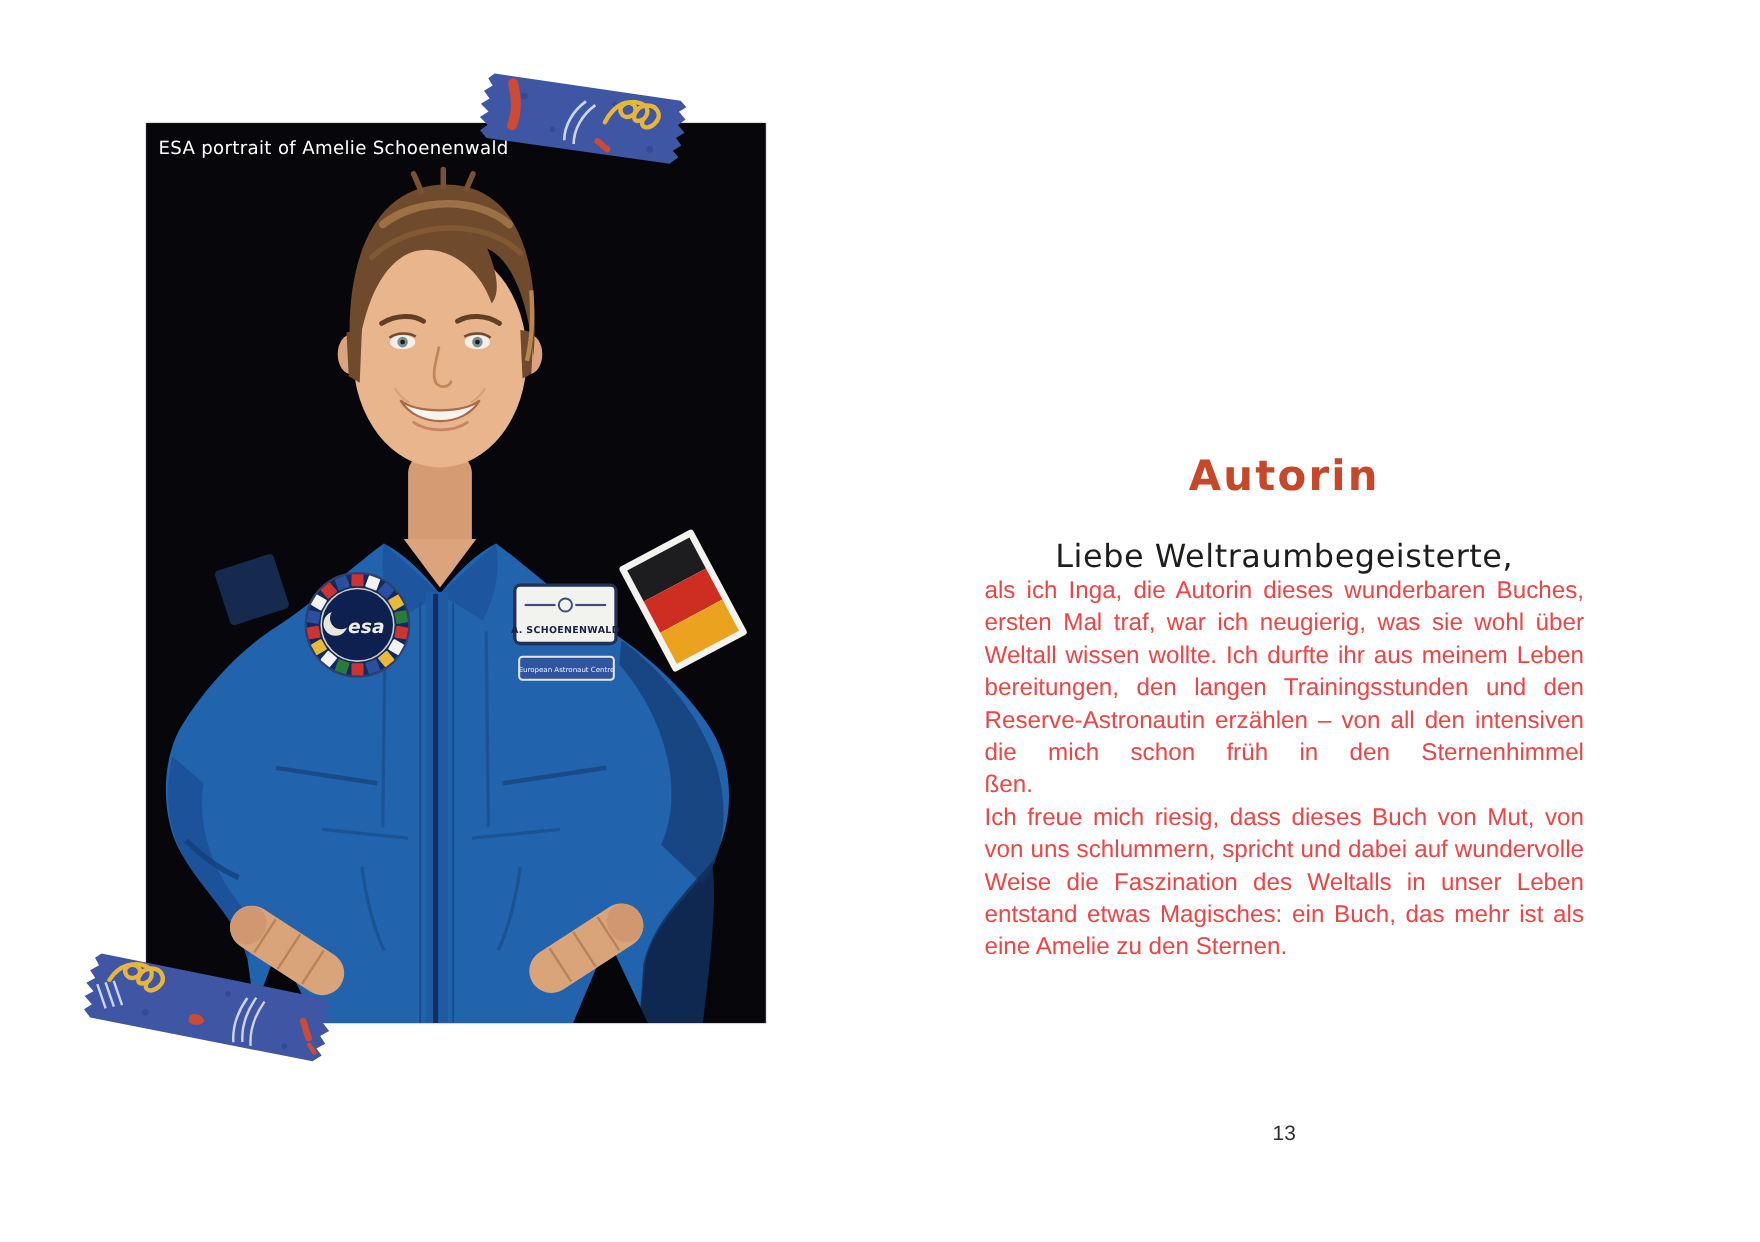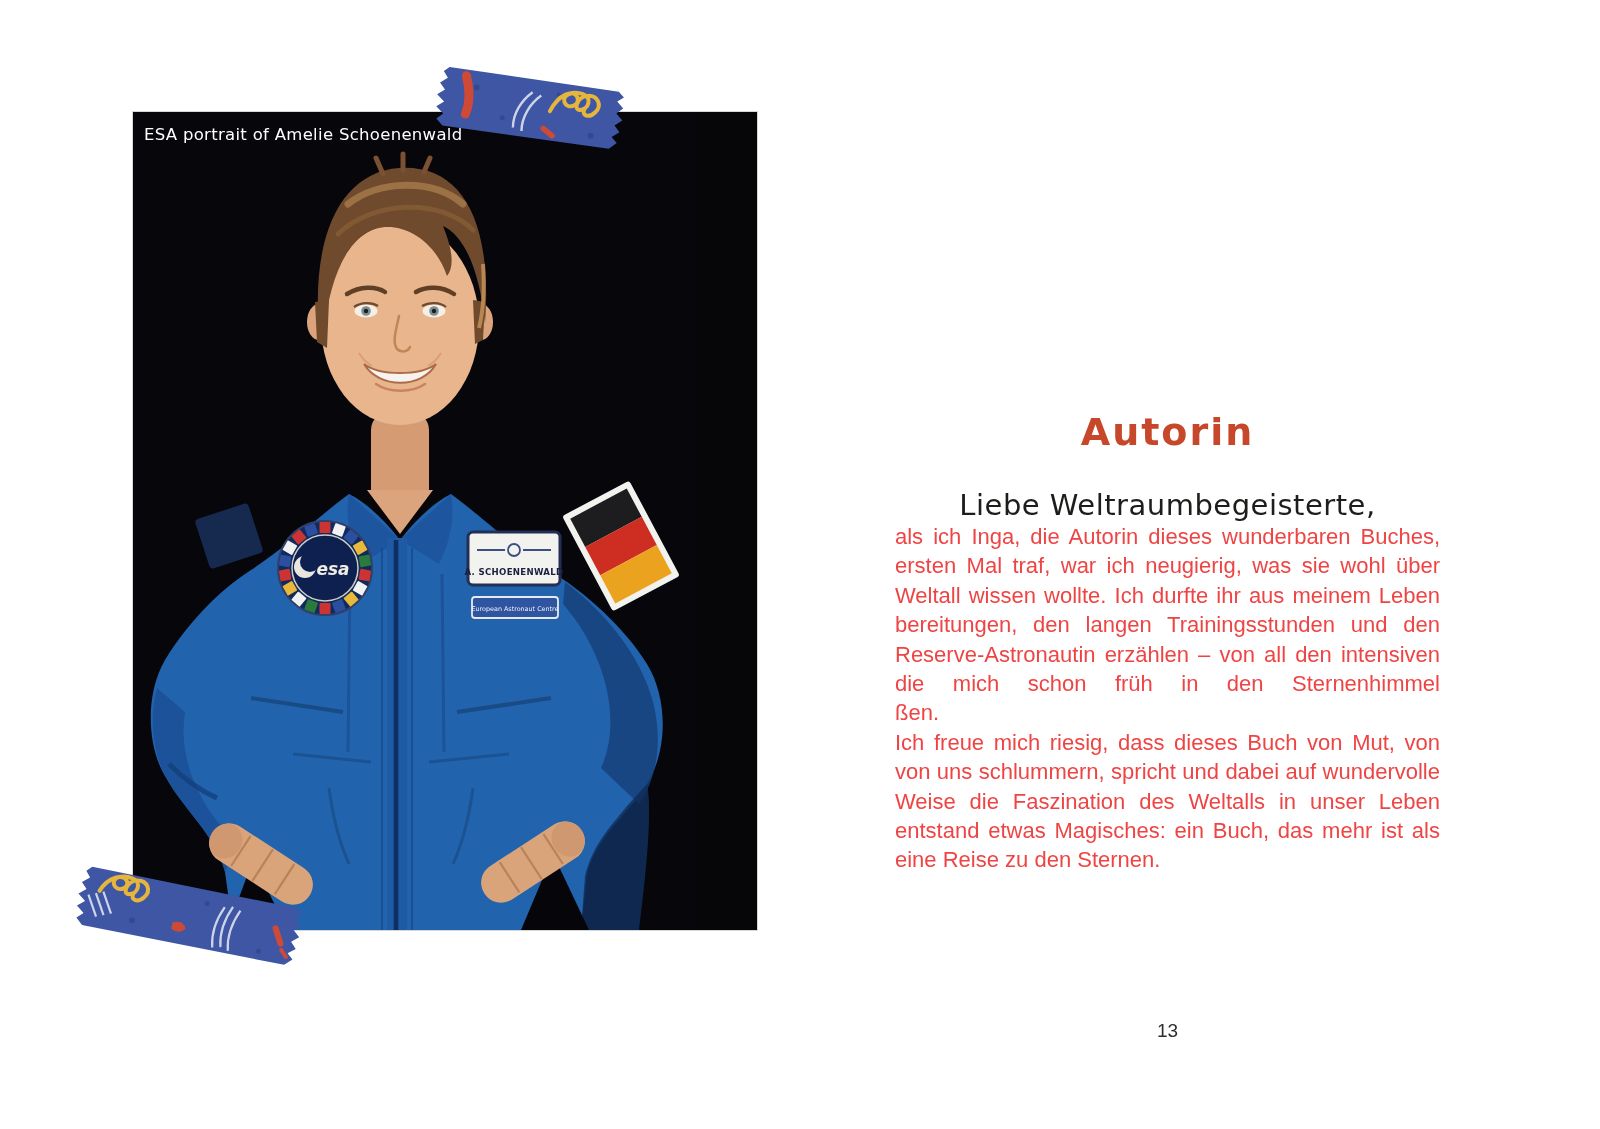--- a/index.html
+++ b/index.html
@@ -3,21 +3,21 @@
 <meta charset="utf-8">
 <style>
   html,body { margin:0; padding:0; }
   body {
     width:1600px; height:1129px; position:relative; overflow:hidden;
     background:#ffffff; font-family:"Liberation Sans", sans-serif;
   }
 
   
   .photo-frame {
-    position:absolute; left:133px; top:112px; width:624px; height:818px;
+    position:absolute; left:133px; top:112px; width:563px; height:818px;
     background:#060609; box-shadow:0 0 0 1px #d6d6d6; z-index:1;
   }
   .photo-caption {
     position:absolute; left:11px; top:13px; z-index:2;
     color:#ffffff; font-family:"DejaVu Sans", sans-serif;
     font-size:16.5px; letter-spacing:.3px; white-space:nowrap;
   }
   .portrait { position:absolute; left:0; top:0; width:563px; height:818px; display:block; }
 
   .tape { position:absolute; z-index:3; }
@@ -245,17 +245,17 @@
       <div class="jline">ersten Mal traf, war ich neugierig, was sie wohl über das</div>
       <div class="jline">Weltall wissen wollte. Ich durfte ihr aus meinem Leben als</div>
       <div class="jline">bereitungen, den langen Trainingsstunden und den Träumen,</div>
       <div class="jline">Reserve-Astronautin erzählen – von all den intensiven Vor-</div>
       <div class="jline">die mich schon früh in den Sternenhimmel hinaufblicken lie-</div>
       <div class="jline jline-last">ßen.</div>
       <div class="jline">Ich freue mich riesig, dass dieses Buch von Mut, von Neu-</div>
       <div class="jline">von uns schlummern, spricht und dabei auf wundervolle</div>
       <div class="jline">Weise die Faszination des Weltalls in unser Leben bringt. Es</div>
       <div class="jline">entstand etwas Magisches: ein Buch, das mehr ist als nur</div>
-      <div class="jline jline-last">eine Reise zu den Sternen.</div>
+      <div class="jline jline-last">eine Amelie zu den Sternen.</div>
     </div>
 </div>
 
 <div class="page-number">13</div>
 
 </body></html>

